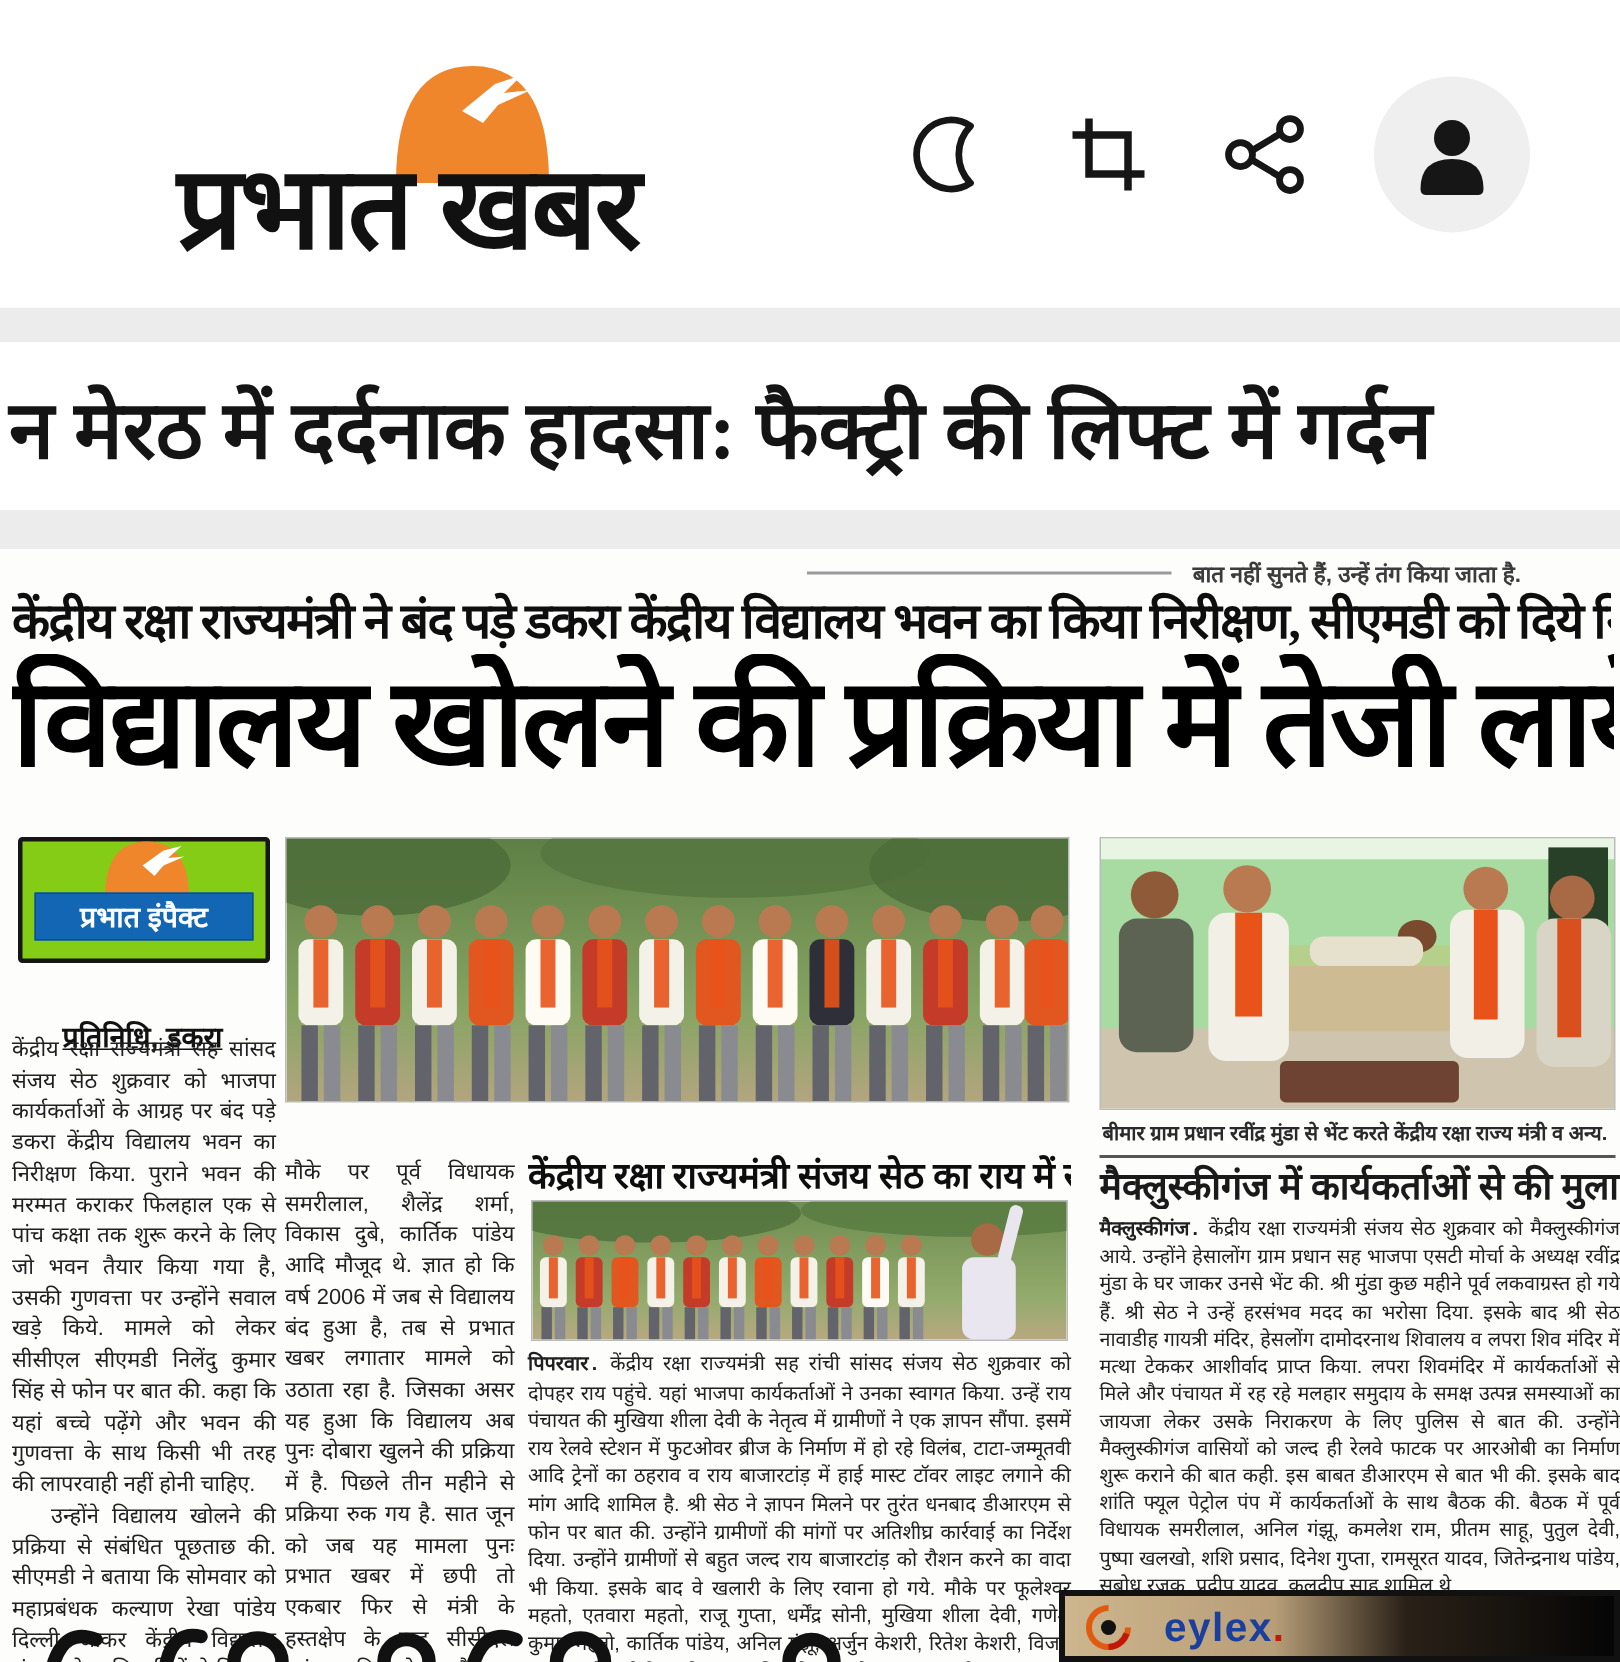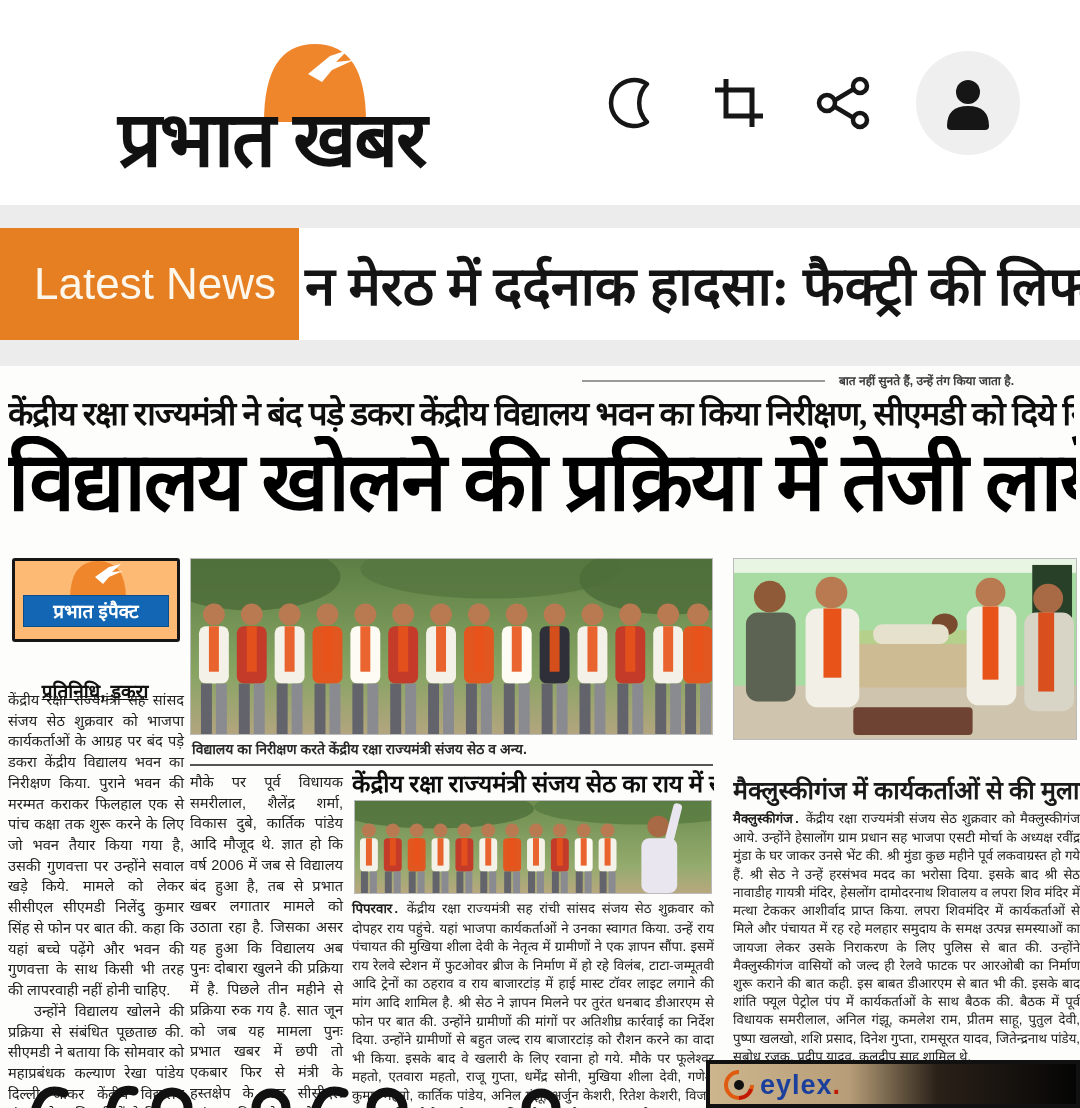--- a/index.html
+++ b/index.html
@@ -29,32 +29,32 @@
                   display:flex; align-items:center; padding-left:34px; }
   .ticker-text { flex:1; display:flex; align-items:center; font-size:54px; font-weight:700;
                  color:#141414; white-space:nowrap; overflow:hidden; padding-left:6px;
                  font-family:"Liberation Serif", serif; }
 
   
   .paper { position:relative; width:1080px; height:742px; background:#fdfdfc; overflow:hidden; }
   .top-note { position:absolute; top:6px; left:0; width:1014px; display:flex; align-items:center;
               justify-content:flex-end; gap:14px; }
   .top-note .rule { width:243px; height:2px; background:#9a9a9a; }
-  .top-note .txt { font-size:12px; font-weight:700; color:#3c3c3c; }
+  .top-note .txt { font-size:15px; font-weight:700; color:#3c3c3c; }
 
   .kicker { position:absolute; top:24px; left:8px; width:1066px; font-size:33px; font-weight:800;
             color:#0e0e0e; white-space:nowrap; overflow:hidden; letter-spacing:-1px;
             font-family:"Liberation Serif", serif; }
   .headline { position:absolute; top:70px; left:8px; width:1068px; font-size:82px; font-weight:900;
               color:#000; white-space:nowrap; overflow:hidden; letter-spacing:-2px; line-height:1.15;
               font-family:"Liberation Serif", serif; }
 
   
   .impact-box { position:absolute; top:192px; left:12px; width:168px; height:84px;
-                border:3px solid #161616; background:#fdba74; border-radius:3px; }
+                border:3px solid #161616; background:#84cc16; border-radius:3px; }
   .impact-sun { position:absolute; top:-4px; left:50px; width:66px; height:42px; }
   .impact-bar { position:absolute; left:8px; right:8px; top:34px; height:32px; background:#1266b3;
                 border:1px solid #0c4f8e; display:flex; align-items:center; justify-content:center;
                 color:#fff; font-size:19px; font-weight:800; }
   .byline { position:absolute; top:292px; left:6px; width:178px; text-align:center;
             font-size:19px; font-weight:800; text-decoration:underline; color:#111;margin-top:20px; }
   .col1 { position:absolute; top:324px; left:8px; width:176px; }
   .col2 { position:absolute; top:406px; left:190px; width:153px; }
   .bodytext { font-size:14.6px; line-height:1.42; color:#1f1f1f; text-align:justify; }
   .bodytext p + p { text-indent:26px; }
@@ -80,21 +80,21 @@
   .s3-head { position:absolute; top:406px; left:733px; width:347px; font-size:25px; font-weight:800;
              white-space:nowrap; overflow:hidden; font-family:"Liberation Serif", serif; }
   .s3-body { position:absolute; top:444px; left:733px; width:347px; font-size:13.2px; line-height:1.38;
              color:#1f1f1f; text-align:justify; }
   .s3-body .subrow { display:block; margin-top:2px; }
 
   
   .ad { position:absolute; top:694px; left:706px; width:374px; height:48px; border:4px solid #111;
         background:linear-gradient(90deg,#cdb58e 0%,#b79e78 38%,#2a2118 62%,#050505 100%);
         display:flex; align-items:flex-start; padding:6px 0 0 14px; overflow:hidden; }
-  .eylex { display:flex; align-items:center; gap:6px; }
+  .eylex { display:flex; align-items:center; gap:22px; }
   .eylex-swirl { width:30px; height:30px; }
   .eylex-word { font-size:27px; font-weight:800; color:#1a3f9c; letter-spacing:1px; line-height:1; }
   .eylex-word .dot { color:#c21807; }
   .eylex-sub { position:absolute; left:58px; top:40px; font-size:9px; font-weight:800; color:#c21807;
                letter-spacing:3px; }
 
   
   .cut-head { position:absolute; top:717px; left:6px; width:650px; height:25px; overflow:hidden; }
 </style>
 </head>
@@ -136,21 +136,20 @@
           <circle cx="29" cy="18" r="12"></circle>
           <path d="M8 52 Q8 32 29 32 Q50 32 50 52 Q50 56 46 56 H12 Q8 56 8 52 Z"></path>
         </svg>
       </button>
     </div>
   </header>
 
   <div class="band band1"></div>
 
   <div class="ticker">
-    <div class="ticker-label">Latest News</div>
     <div class="ticker-text">न मेरठ में दर्दनाक हादसा: फैक्ट्री की लिफ्ट में गर्दन</div>
   </div>
 
   <div class="band band2"></div>
 
   <main class="paper">
 
     <div class="top-note">
       <span class="rule"></span>
       <span class="txt">बात नहीं सुनते हैं, उन्हें तंग किया जाता है.</span>
@@ -199,21 +198,20 @@
         <use href="#persA" x="196" color="#c43b2a"></use>
       <use href="#persA" x="234" color="#f4f1e8"></use>
         <use href="#persA" x="272" color="#e2571f"></use>
       <use href="#persA" x="310" color="#fdfbf4"></use>
         <use href="#persA" x="348" color="#2e2f38"></use>
       <use href="#persA" x="386" color="#f4f1e8"></use>
         <use href="#persA" x="424" color="#c43b2a"></use>
       <use href="#persA" x="462" color="#f4f1e8"></use>
         <use href="#persA" x="492" color="#e2571f"></use>
     </svg>
-    <div class="cap cap-main">विद्यालय का निरीक्षण करते केंद्रीय रक्षा राज्यमंत्री संजय सेठ व अन्य.</div>
 
     <div class="col2 bodytext">
       <p>मौके पर पूर्व विधायक समरीलाल, शैलेंद्र शर्मा, विकास दुबे, कार्तिक पांडेय आदि मौजूद थे. ज्ञात हो कि वर्ष 2006 में जब से विद्यालय बंद हुआ है, तब से प्रभात खबर लगातार मामले को उठाता रहा है. जिसका असर यह हुआ कि विद्यालय अब पुनः दोबारा खुलने की प्रक्रिया में है. पिछले तीन महीने से प्रक्रिया रुक गय है. सात जून को जब यह मामला पुनः प्रभात खबर में छपी तो एकबार फिर से मंत्री के हस्तक्षेप के बाद सीसीएल प्रबंधन सक्रिय हो गया है.</p>
     </div>
 
     <h2 class="s2-head">केंद्रीय रक्षा राज्यमंत्री संजय सेठ का राय में स्वागत</h2>
     <svg class="photo-s2" viewBox="0 0 358 94" preserveAspectRatio="none">
       <defs>
         <linearGradient id="bgB" x1="0" y1="0" x2="0" y2="1">
           <stop offset="0" stop-color="#6d8d4f"></stop>
@@ -275,20 +273,21 @@
         <circle cx="258" cy="34" r="15" fill="#b97a52"></circle>
           <rect x="234" y="48" width="50" height="100" rx="12" fill="#f2efe6"></rect>
         <rect x="250" y="48" width="16" height="74" fill="#e8531a"></rect>
       </g>
       <g>
         <circle cx="316" cy="40" r="15" fill="#a86a45"></circle>
           <rect x="292" y="54" width="50" height="100" rx="12" fill="#d8d4c6"></rect>
         <rect x="306" y="54" width="16" height="80" fill="#d94f1e"></rect>
       </g>
     </svg>
+    <div class="cap cap-right">बीमार ग्राम प्रधान रवींद्र मुंडा से भेंट करते केंद्रीय रक्षा राज्य मंत्री व अन्य.</div>
 
     <h2 class="s3-head">मैक्लुस्कीगंज में कार्यकर्ताओं से की मुलाकात</h2>
     <div class="s3-body">
       <span class="dateline">मैक्लुस्कीगंज.</span><span> केंद्रीय रक्षा राज्यमंत्री संजय सेठ शुक्रवार को मैक्लुस्कीगंज आये. उन्होंने हेसालोंग ग्राम प्रधान सह भाजपा एसटी मोर्चा के अध्यक्ष रवींद्र मुंडा के घर जाकर उनसे भेंट की. श्री मुंडा कुछ महीने पूर्व लकवाग्रस्त हो गये हैं. श्री सेठ ने उन्हें हरसंभव मदद का भरोसा दिया. इसके बाद श्री सेठ नावाडीह गायत्री मंदिर, हेसलोंग दामोदरनाथ शिवालय व लपरा शिव मंदिर में मत्था टेककर आशीर्वाद प्राप्त किया. लपरा शिवमंदिर में कार्यकर्ताओं से मिले और पंचायत में रह रहे मलहार समुदाय के समक्ष उत्पन्न समस्याओं का जायजा लेकर उसके निराकरण के लिए पुलिस से बात की. उन्होंने मैक्लुस्कीगंज वासियों को जल्द ही रेलवे फाटक पर आरओबी का निर्माण शुरू कराने की बात कही. इस बाबत डीआरएम से बात भी की. इसके बाद शांति फ्यूल पेट्रोल पंप में कार्यकर्ताओं के साथ बैठक की. बैठक में पूर्व विधायक समरीलाल, अनिल गंझू, कमलेश राम, प्रीतम साहू, पुतुल देवी, पुष्पा खलखो, शशि प्रसाद, दिनेश गुप्ता, रामसूरत यादव, जितेन्द्रनाथ पांडेय, सुबोध रजक, प्रदीप यादव, कुलदीप साहू शामिल थे.</span>
       <span class="subrow"><span class="dateline">केंद्रीय रक्षा राज्य मंत्री खरीदी सब्जी :</span><span> हेसालोंग के साप्ताहिक हाट में केंद्रीय रक्षा राज्यमंत्री संजय सेठ ने शुक्रवार को सब्जी खरीदी. उन्होंने बाजार में भ्रमण किया और सब्जी बेचनेवाले किसानों से बात की. उनकी समस्याओं को जाना.</span></span>
     </div>
 
     <div class="ad">
       <div class="eylex">
         <svg class="eylex-swirl" viewBox="0 0 30 30">

